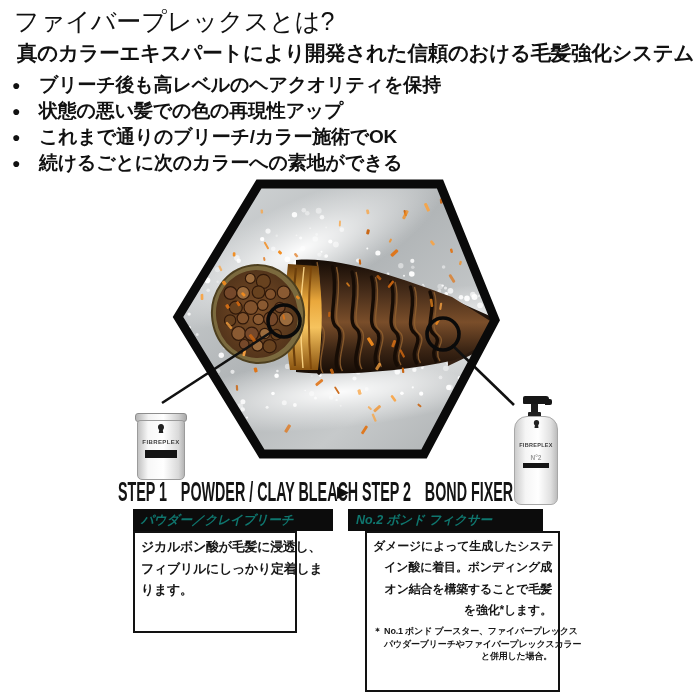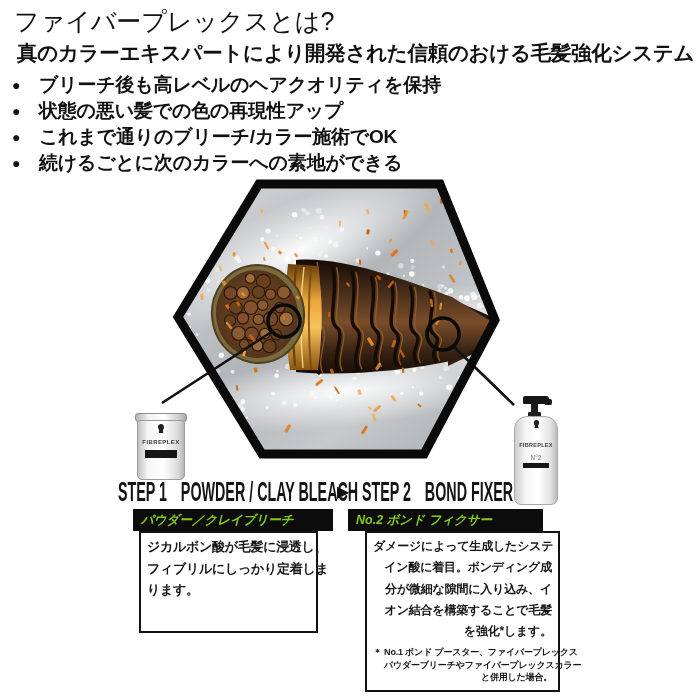--- a/index.html
+++ b/index.html
@@ -42,28 +42,28 @@
   .bottle-brand{font-size:5.5px;font-weight:700;color:#3c3c3c;letter-spacing:.3px;margin-top:14px;}
   .bottle-variant{font-size:6.5px;font-weight:700;color:#9a9a9a;margin-top:6px;}
   .bottle-bar{width:26px;height:5px;background:#151515;margin-top:2px;}
   
   .step-row{top:477px;display:flex;gap:26px;font-size:27px;font-weight:700;color:#141414;
     white-space:nowrap;transform:scaleX(0.53);transform-origin:0 0;}
   #step1-row{left:118px;}
   #step2-row{left:362px;}
   #step-arrow{left:337px;top:482px;font-size:16px;color:#0d0d0d;}
   
-  .bar{top:509px;height:22px;background:#0c0c0c;color:#84cc16;font-weight:700;font-style:italic;
+  .bar{top:509px;height:22px;background:#0c0c0c;color:#0f766e;font-weight:700;font-style:italic;
     font-size:12.5px;line-height:22px;padding-left:8px;box-sizing:border-box;white-space:nowrap;}
   #bar1{left:133px;width:200px;}
   #bar2{left:348px;width:195px;}
   
   .infobox{top:531px;background:#ffffff;border:2px solid #121212;box-sizing:border-box;
     padding:3px 6px;font-weight:700;color:#161616;}
-  #box1{left:139px;width:179px;height:102px;font-size:13px;line-height:21.5px;letter-spacing:-0.3px;}
+  #box1{left:133px;width:164px;height:102px;font-size:13px;line-height:21.5px;letter-spacing:-0.3px;}
   #box2{left:365px;width:195px;height:161px;font-size:12px;line-height:21.3px;letter-spacing:-0.2px;text-align:right;}
   .bodyline{white-space:nowrap;}
   .fn{margin-top:4px;}
   .fn div{font-size:9px;line-height:12.5px;font-weight:700;letter-spacing:-0.2px;white-space:nowrap;}
   .fn-cont{padding-left:11px;}
 </style>
 </head>
 <body>
 
 <div class="abs" id="title">ファイバープレックスとは?</div>
@@ -517,21 +517,20 @@
 <div class="abs bar" id="bar2">No.2 ボンド フィクサー</div>
 
 <div class="abs infobox" id="box1">
   <div class="bodyline">ジカルボン酸が毛髪に浸透し、</div>
   <div class="bodyline">フィブリルにしっかり定着しま</div>
   <div class="bodyline">ります。</div>
 </div>
 <div class="abs infobox" id="box2">
   <div class="bodyline">ダメージによって生成したシステ</div>
   <div class="bodyline">イン酸に着目。ボンディング成</div>
-  <div class="bodyline">分が微細な隙間に入り込み、イ</div>
   <div class="bodyline">オン結合を構築することで毛髪</div>
   <div class="bodyline">を強化*します。</div>
   <div class="fn">
     <div>＊ No.1 ボンド ブースター、ファイバープレックス</div>
     <div class="fn-cont">パウダーブリーチやファイバープレックスカラー</div>
     <div class="fn-cont">と併用した場合。</div>
   </div>
 </div>
 
 </body></html>

